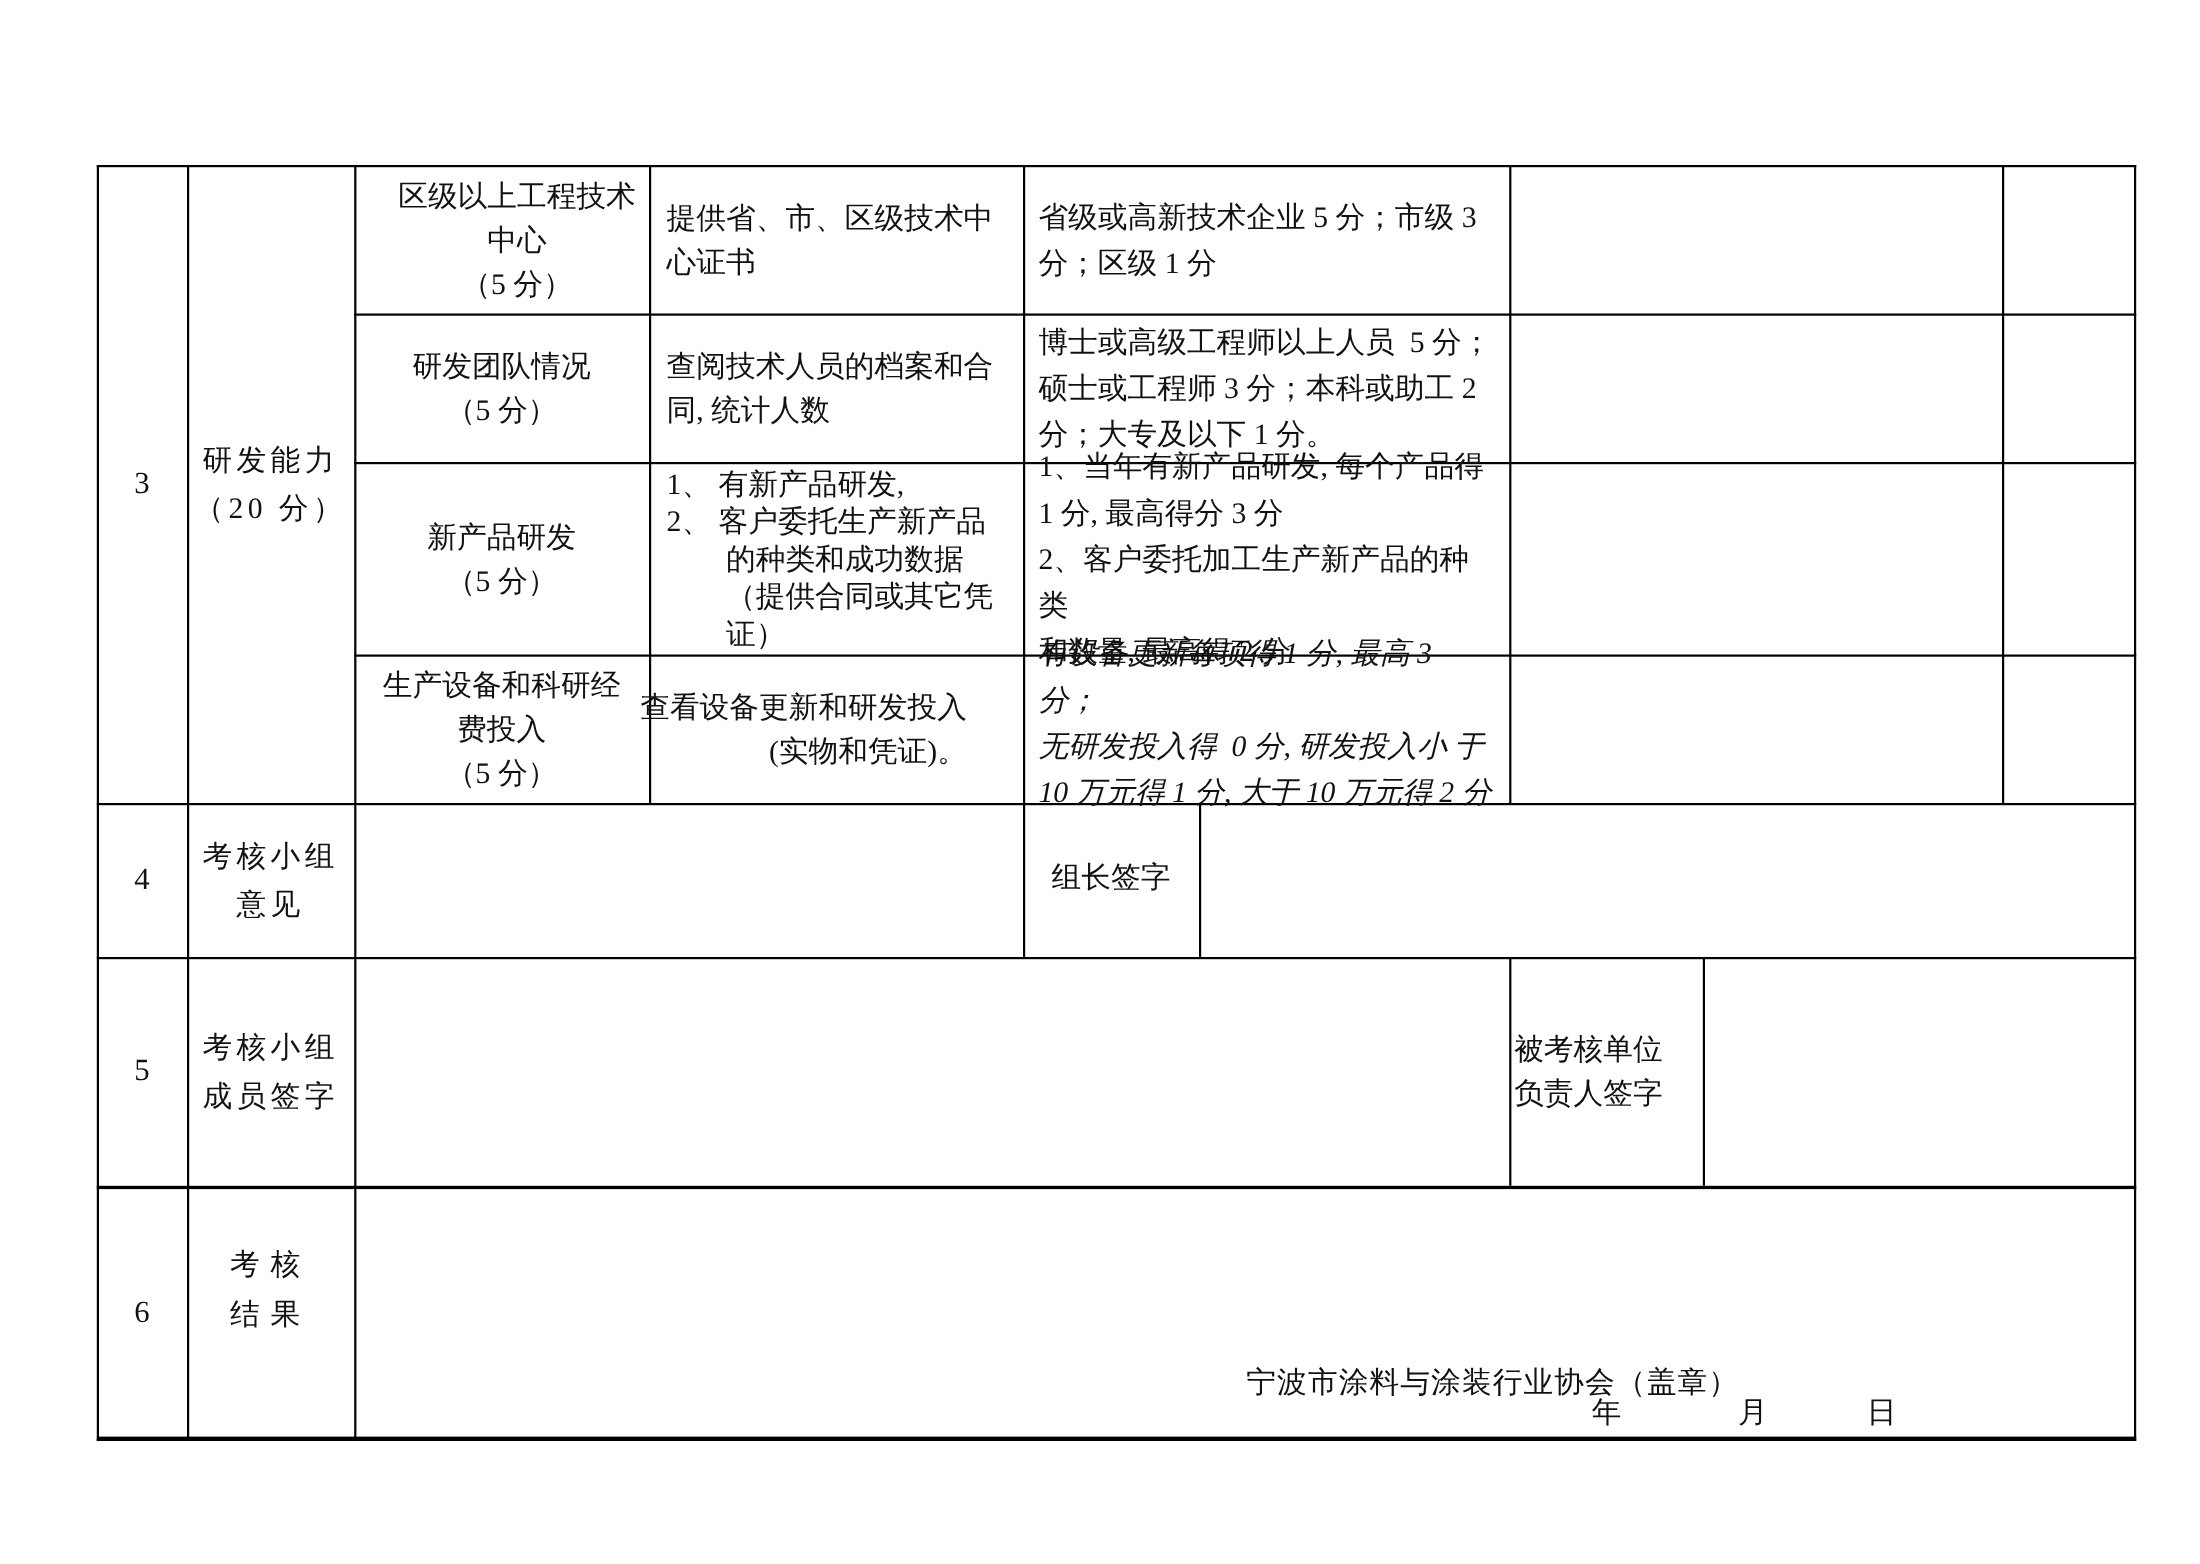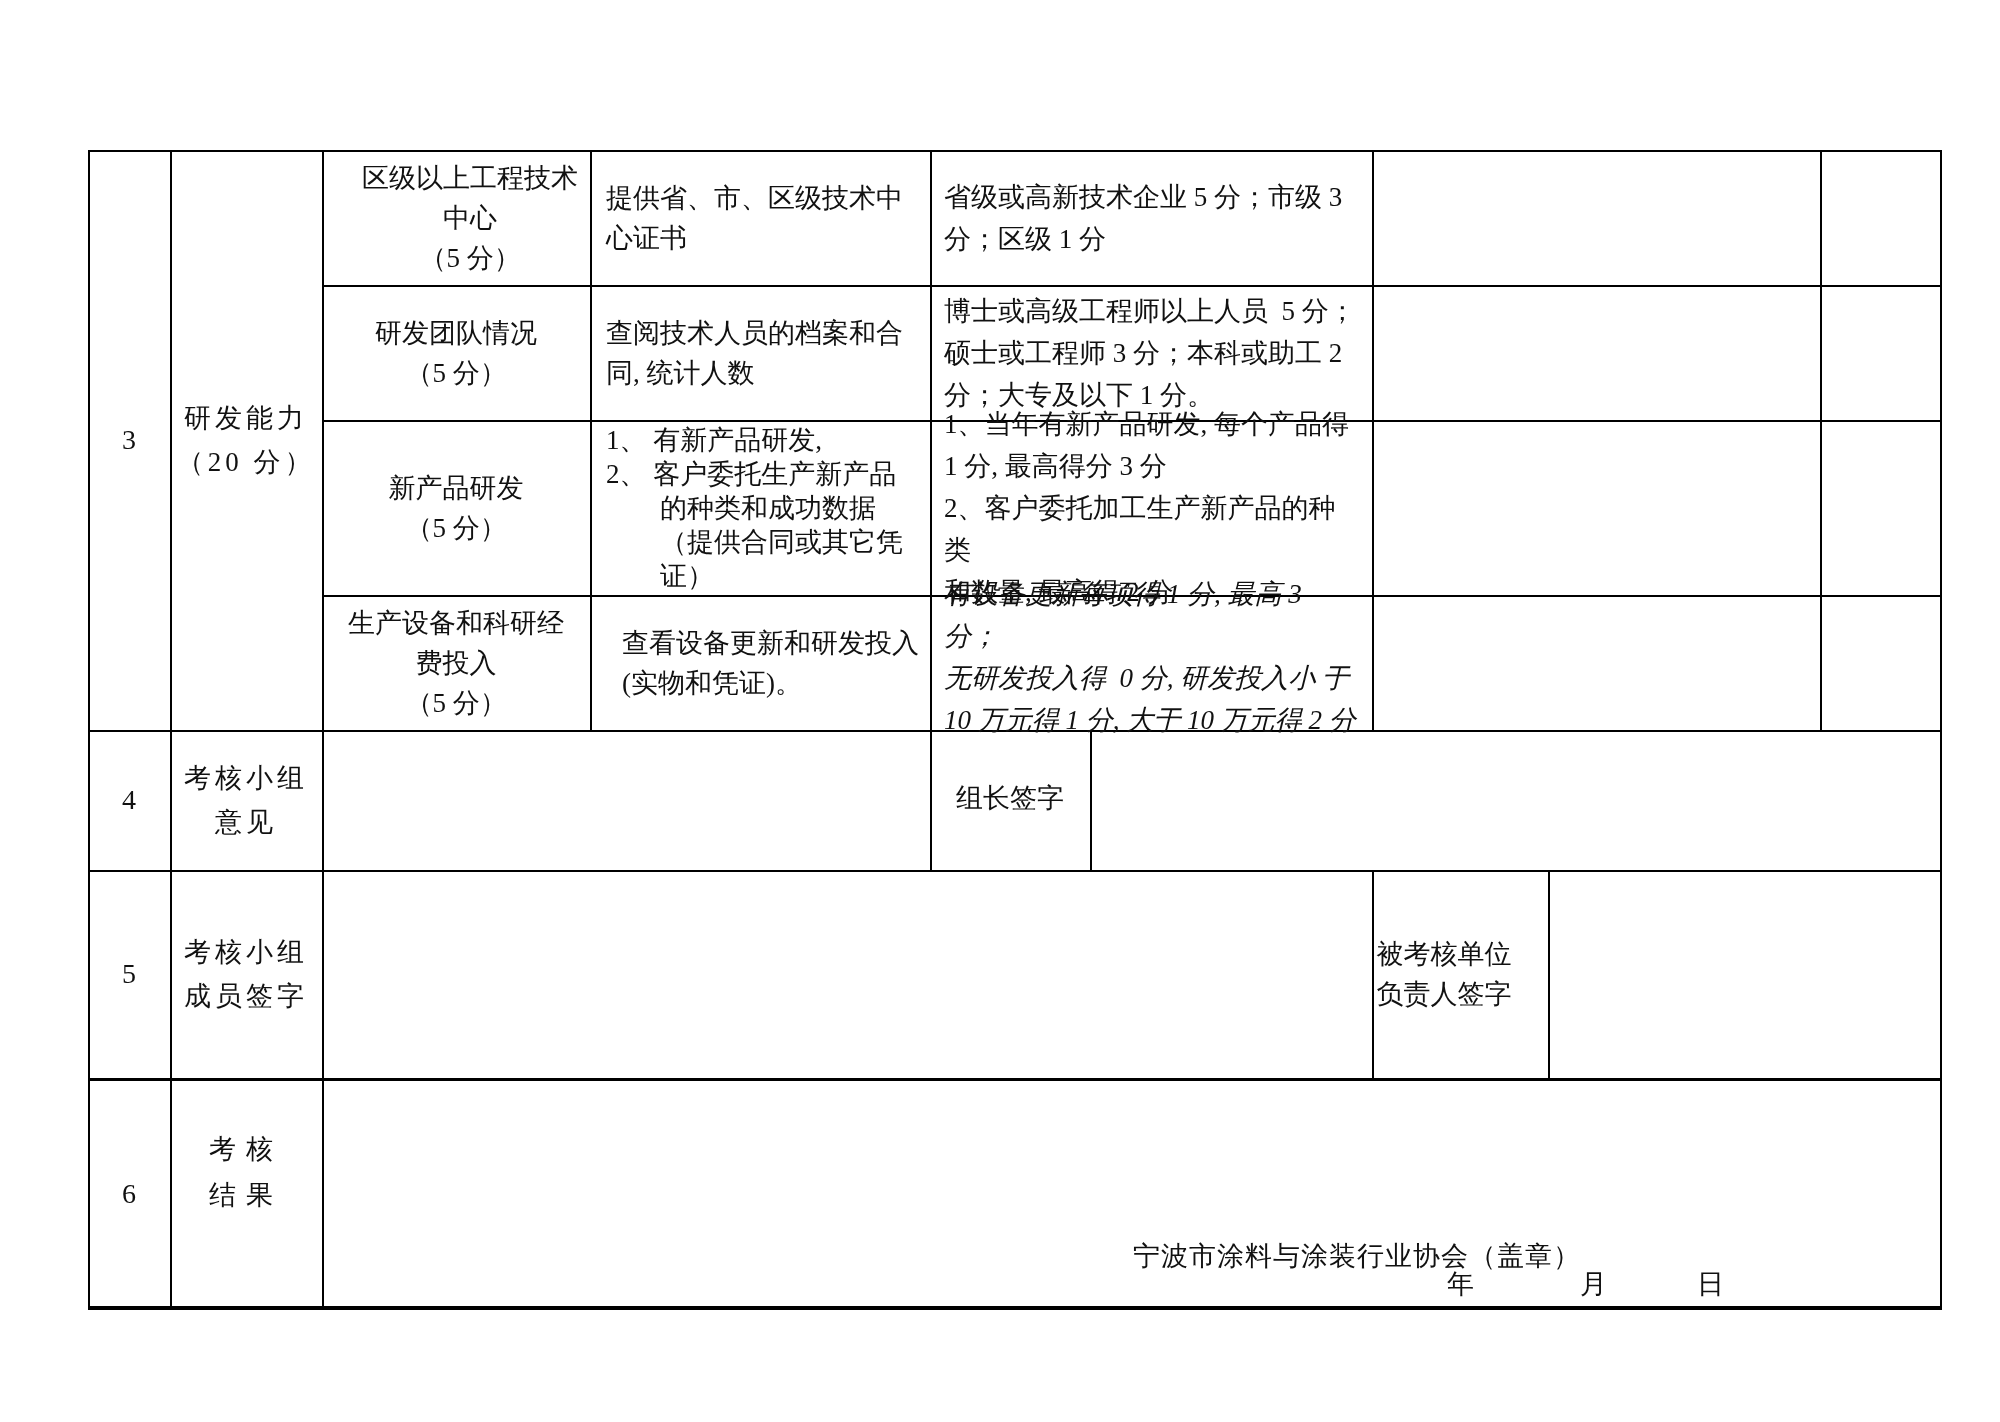--- a/index.html
+++ b/index.html
@@ -92,21 +92,21 @@
   <div class="cell lt crit" style="left:932px;top:420px;width:440px;height:175px;">1、当年有新产品研发, 每个产品得
 1 分, 最高得分 3 分
 2、客户委托加工生产新产品的种类
 和数量, 最高得 2 分</div>
   <div class="cell blank" style="left:1374px;top:420px;width:446px;height:175px;"></div>
   <div class="cell blank" style="left:1822px;top:420px;width:118px;height:175px;"></div>
 
   <div class="cell" style="left:322px;top:595px;width:268px;height:135px;">生产设备和科研经
 费投入
 （5 分）</div>
-  <div class="cell lt" style="left:608px;top:595px;width:338px;height:135px;">查看设备更新和研发投入
+  <div class="cell lt" style="left:568px;top:595px;width:338px;height:135px;text-align:right;">查看设备更新和研发投入
 (实物和凭证)。</div>
   <div class="cell lt crit" style="left:932px;top:589px;width:440px;height:135px;font-style:italic;">有设备更新每项得 1 分, 最高 3 分；
 无研发投入得  0 分, 研发投入小 于
 10 万元得 1 分, 大于 10 万元得 2 分</div>
   <div class="cell blank" style="left:1374px;top:595px;width:446px;height:135px;"></div>
   <div class="cell blank" style="left:1822px;top:595px;width:118px;height:135px;"></div>
 
   <div class="cell num" style="left:88px;top:730px;width:82px;height:140px;">4</div>
   <div class="cell lbl" style="left:170px;top:730px;width:152px;height:140px;">考核小组
 意见</div>

